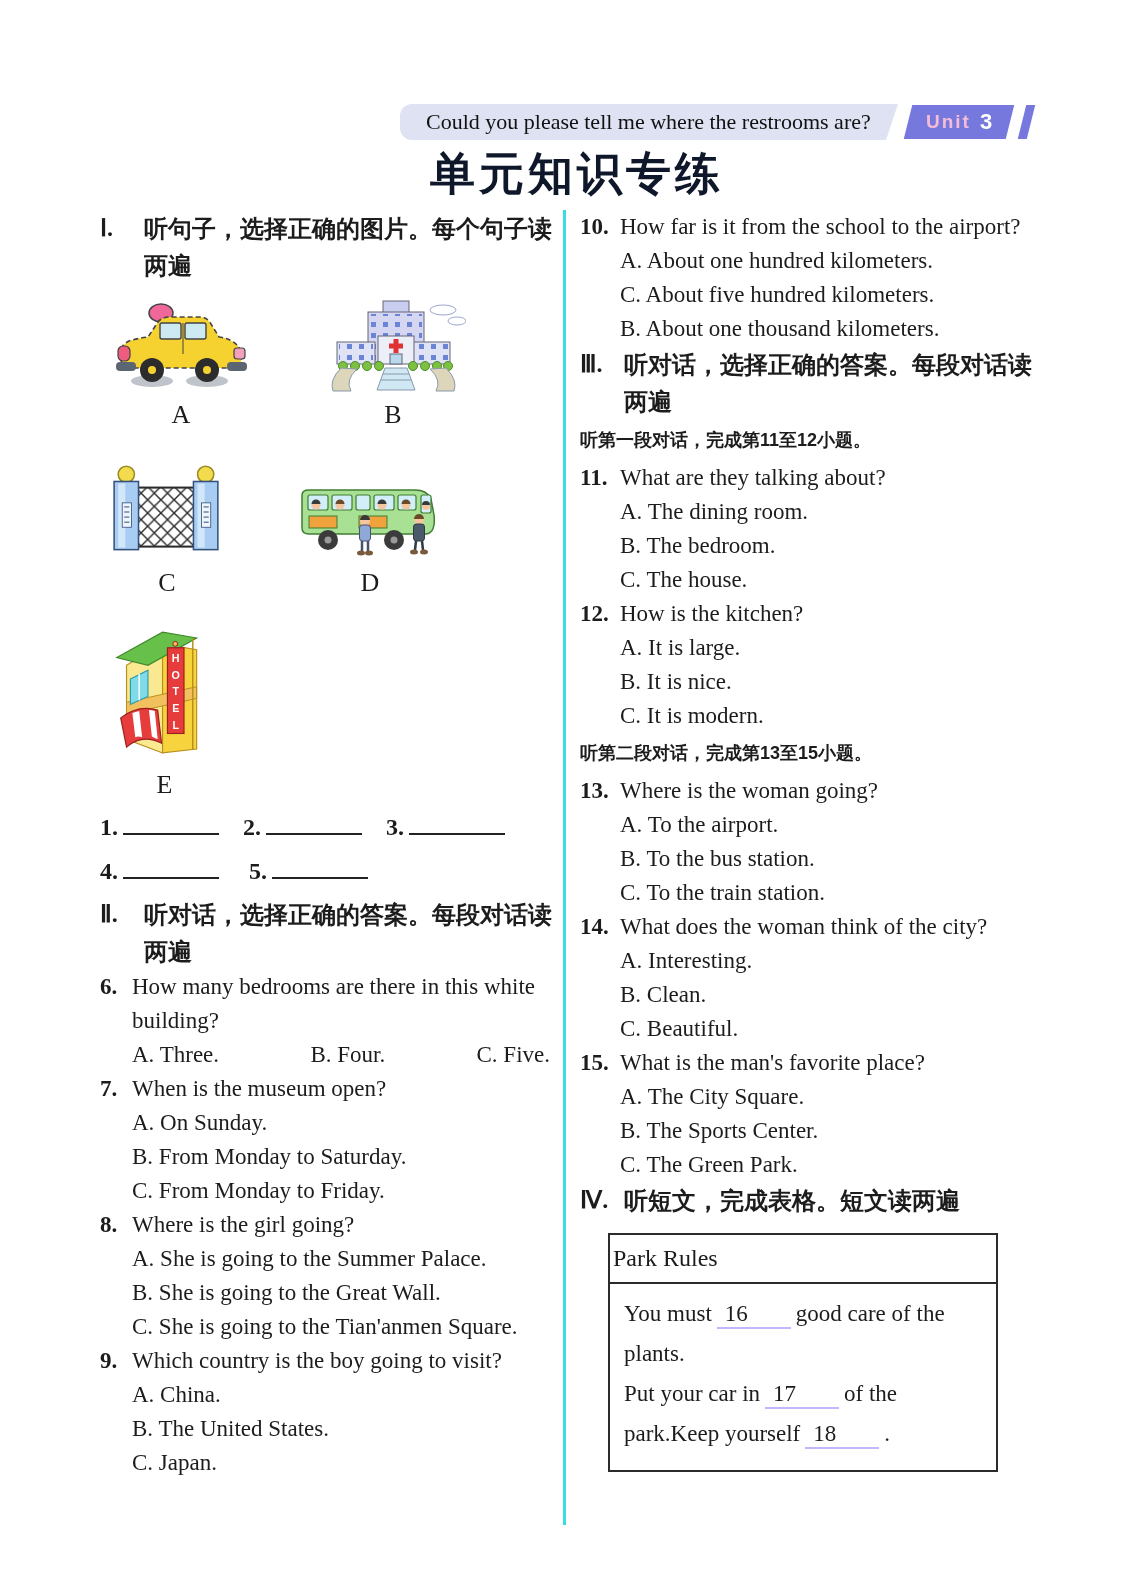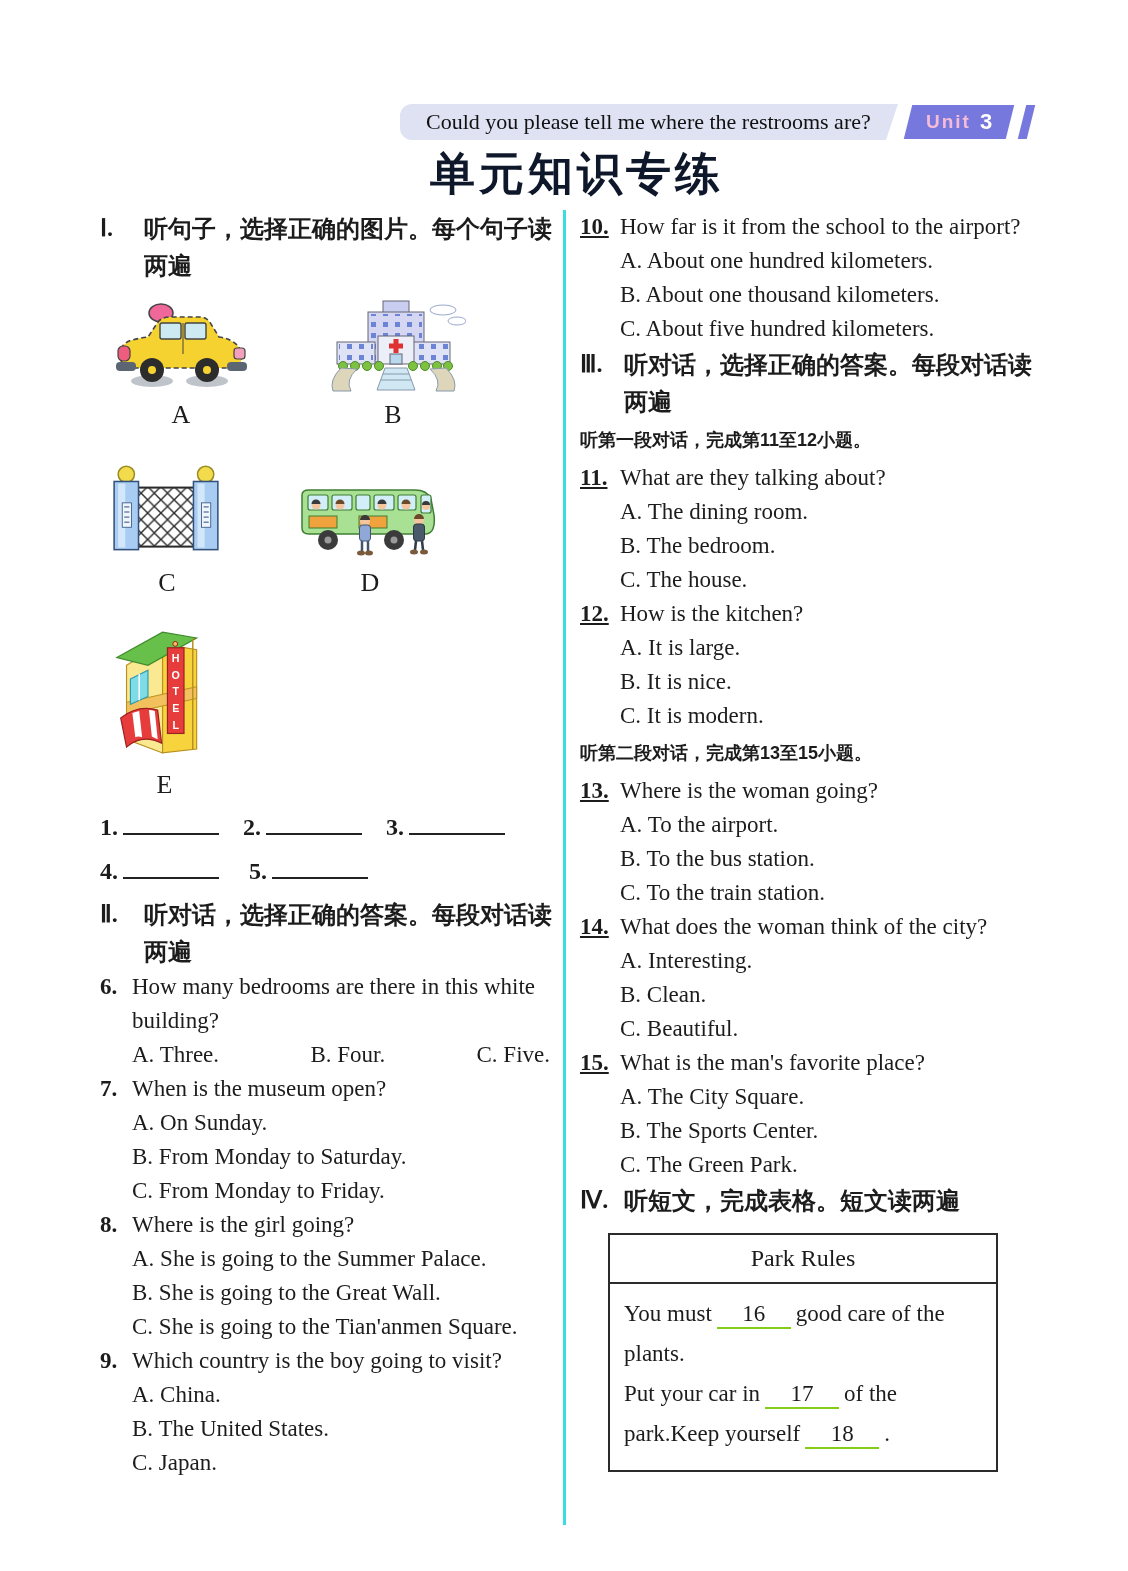--- a/index.html
+++ b/index.html
@@ -48,21 +48,21 @@
 
   
   .sec-heading { display:flex; font-family:"Liberation Sans", sans-serif; font-weight:bold; font-size:24px; line-height:37px; }
   .sec-heading .sec-num { flex:none; width:44px; font-family:"Liberation Serif", serif; }
   .sub-line { font-family:"Liberation Sans", sans-serif; font-weight:bold; font-size:18px; line-height:37px; margin:2px 0; }
 
   
   .q { display:flex; }
   .qnum { flex:none; font-weight:bold; }
   .col-left  .qnum { width:32px; }
-  .col-right .qnum { width:40px;text-decoration:underline; }
+  .col-right .qnum { width:40px; }
   .qbody { flex:1; }
   .opt { }
   .opts-inline { display:flex; justify-content:space-between; padding-right:8px; }
 
   
   .img-row { display:flex; align-items:flex-end; }
   .img-cell { text-align:center; }
   .img-label { font-size:26px; line-height:30px; margin-top:4px; }
   .row1 { margin:12px 0 0 6px; }
   .row1 .cell-a { width:150px; }
@@ -75,25 +75,25 @@
 
   
   .blank-row { display:flex; margin-top:10px; }
   .blank-item { font-weight:bold; font-size:24px; white-space:nowrap; }
   .blank-row1 .blank-item { margin-right:24px; }
   .blank-row2 .blank-item { margin-right:30px; }
   .blank-line { display:inline-block; width:96px; border-bottom:2px solid #222; height:18px; margin-left:5px; }
 
   
   .rules-table { margin:14px 0 0 28px; width:386px; border:2px solid #2b2b2b; background:#fff; }
-  .rules-title { text-align:center; font-size:24px; padding:6px 16px 7px; border-bottom:2px solid #2b2b2b; }
+  .rules-title { text-align:left; font-size:24px; padding:6px 3px 7px; border-bottom:2px solid #2b2b2b; }
   .rules-body { padding:10px 14px 16px; font-size:23px; line-height:40px; }
   .blank-inline {
-    display:inline-block; min-width:58px; text-align:center;
-    border-bottom:2px solid #84cc16; padding:0 8px; margin:0 5px; line-height:26px;
+    display:inline-block; min-width:58px; 
+    border-bottom:2px solid #c4b5fd; padding:0 8px; margin:0 5px; line-height:26px;
   }
 
   svg { display:block; margin:0 auto; }
 </style>
 </head>
 <body>
 
 <div class="page">
 
   <div class="header-strip">
@@ -345,22 +345,22 @@
     </div>
   </div>
 
   <div class="col col-right">
 
     <div class="q">
       <span class="qnum">10.</span>
       <div class="qbody">
         <div>How far is it from the school to the airport?</div>
         <div class="opt">A. About one hundred kilometers.</div>
+        <div class="opt">C. About five hundred kilometers.</div>
         <div class="opt">B. About one thousand kilometers.</div>
-        <div class="opt">C. About five hundred kilometers.</div>
       </div>
     </div>
 
     <div class="sec-heading">
       <span class="sec-num">Ⅲ.</span>
       <span>听对话，选择正确的答案。每段对话读两遍</span>
     </div>
 
     <div class="sub-line">听第一段对话，完成第11至12小题。</div>
 

